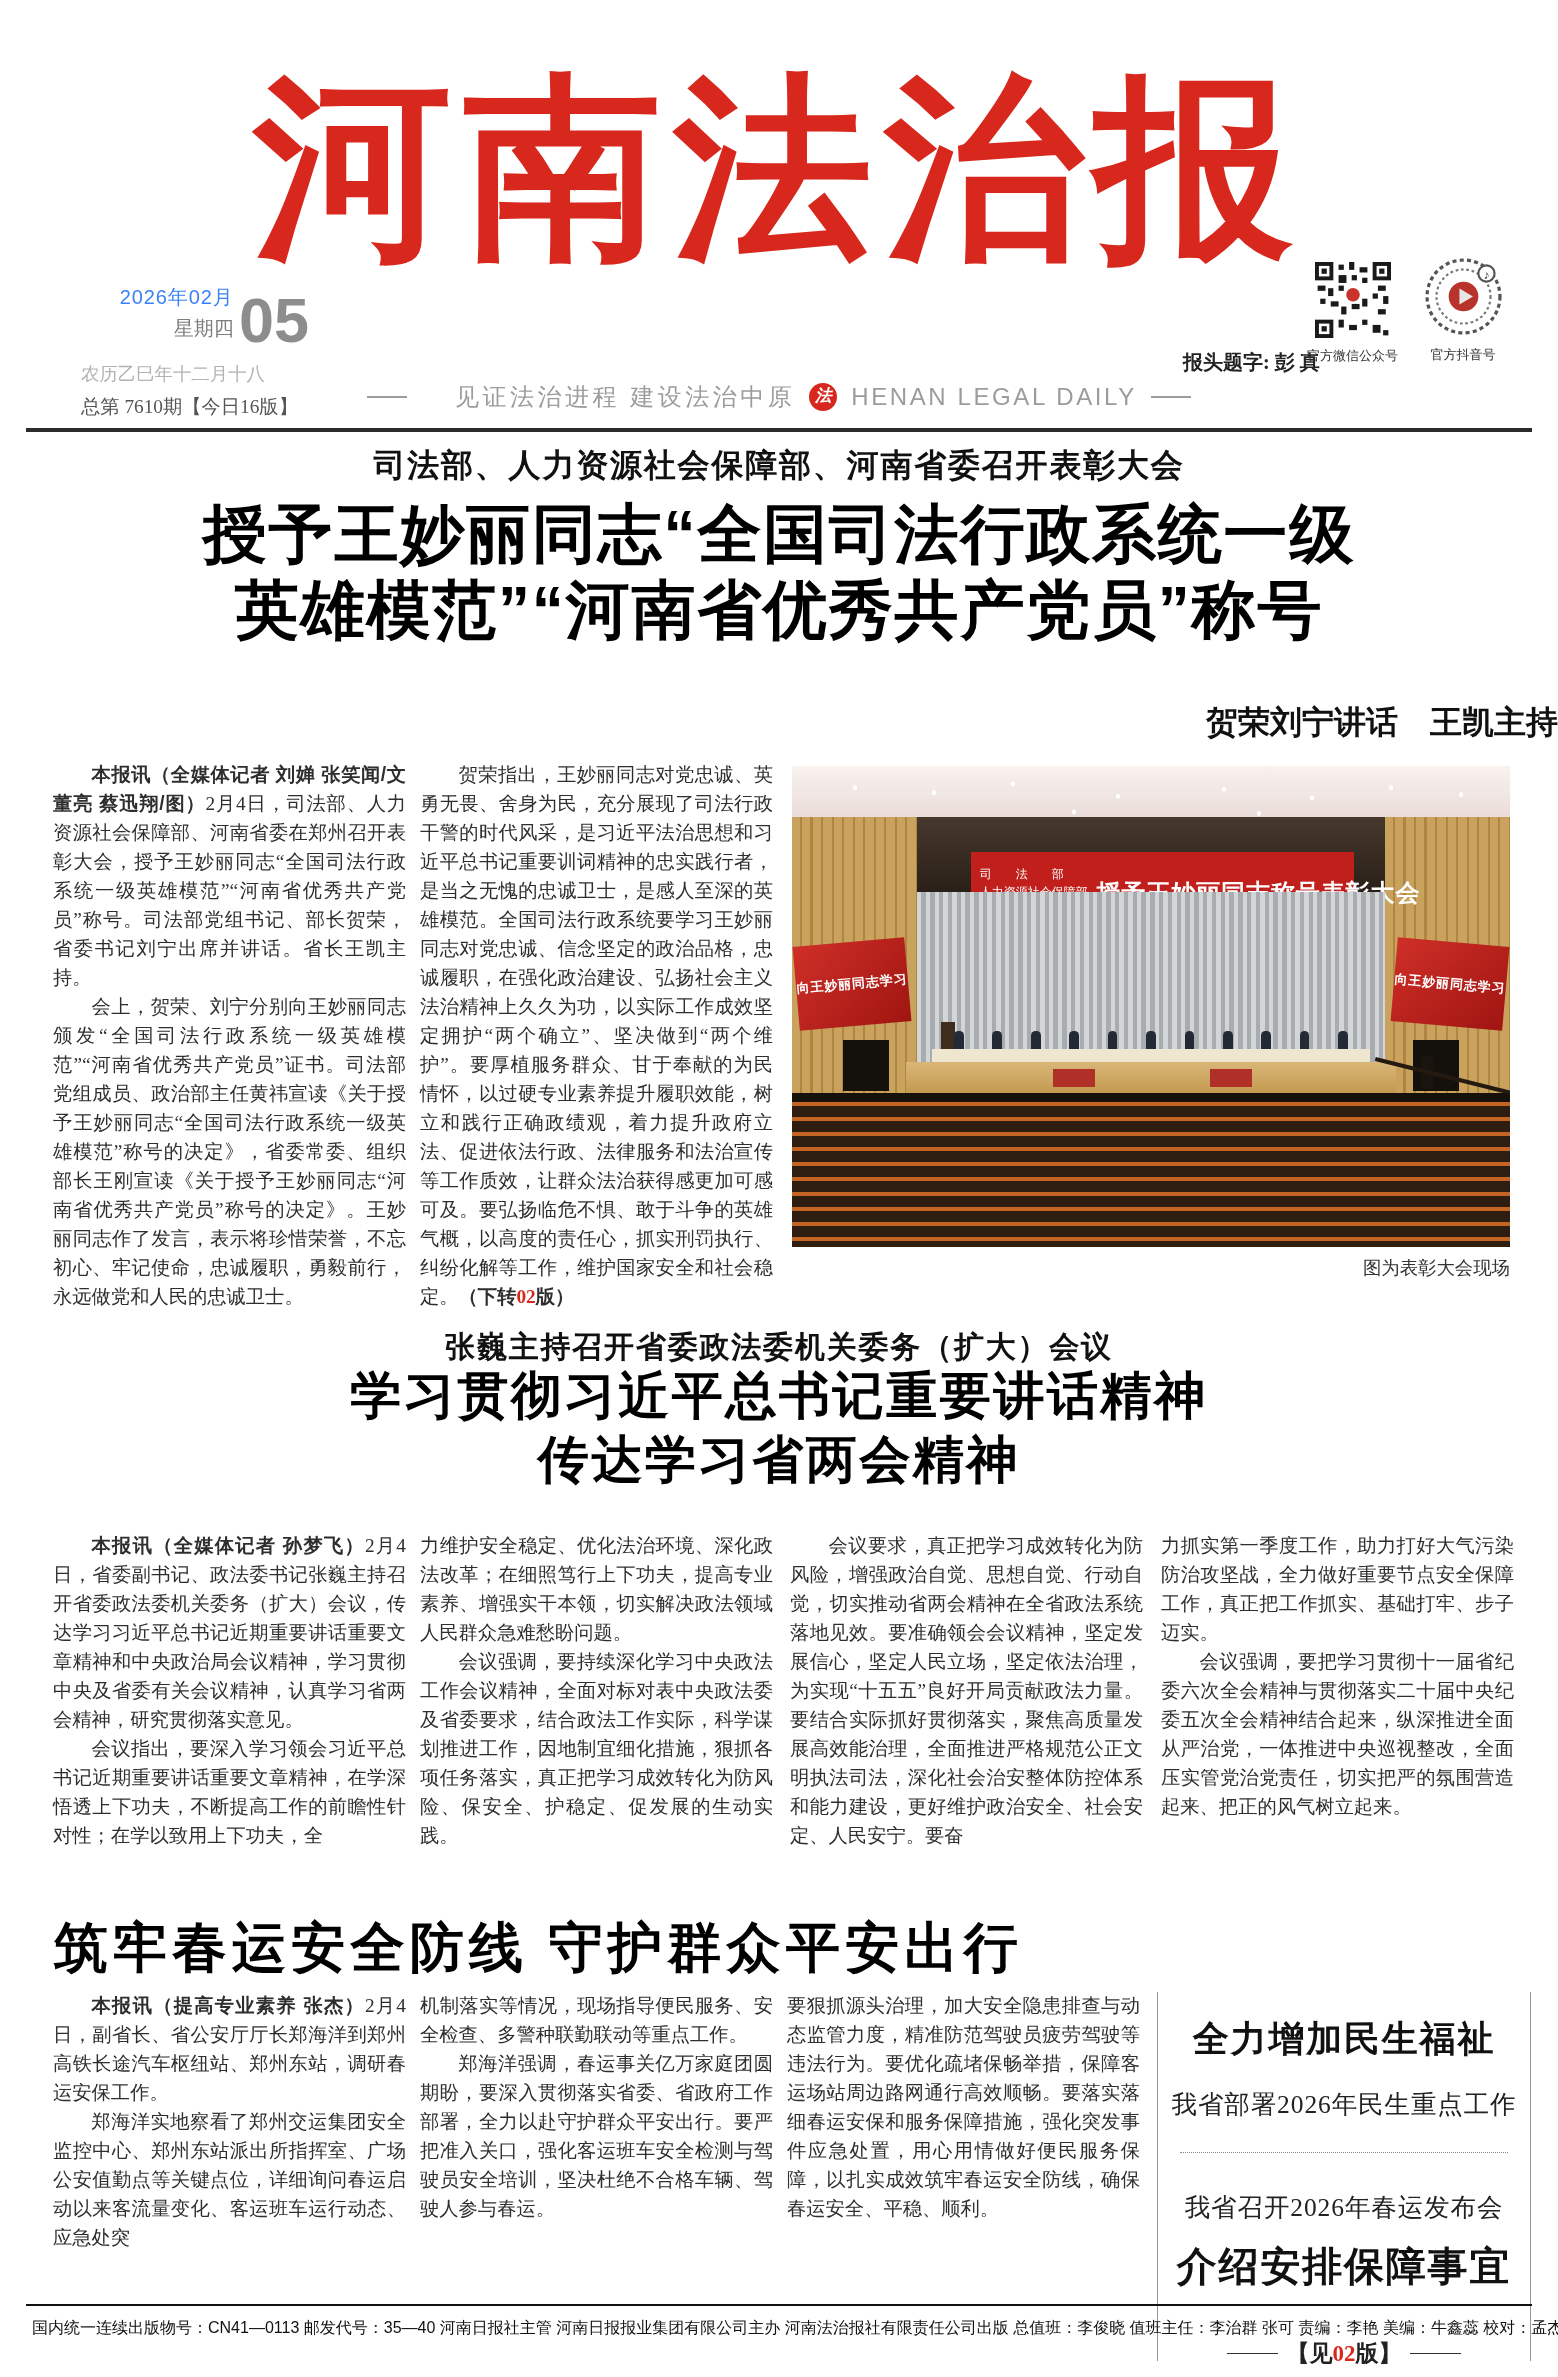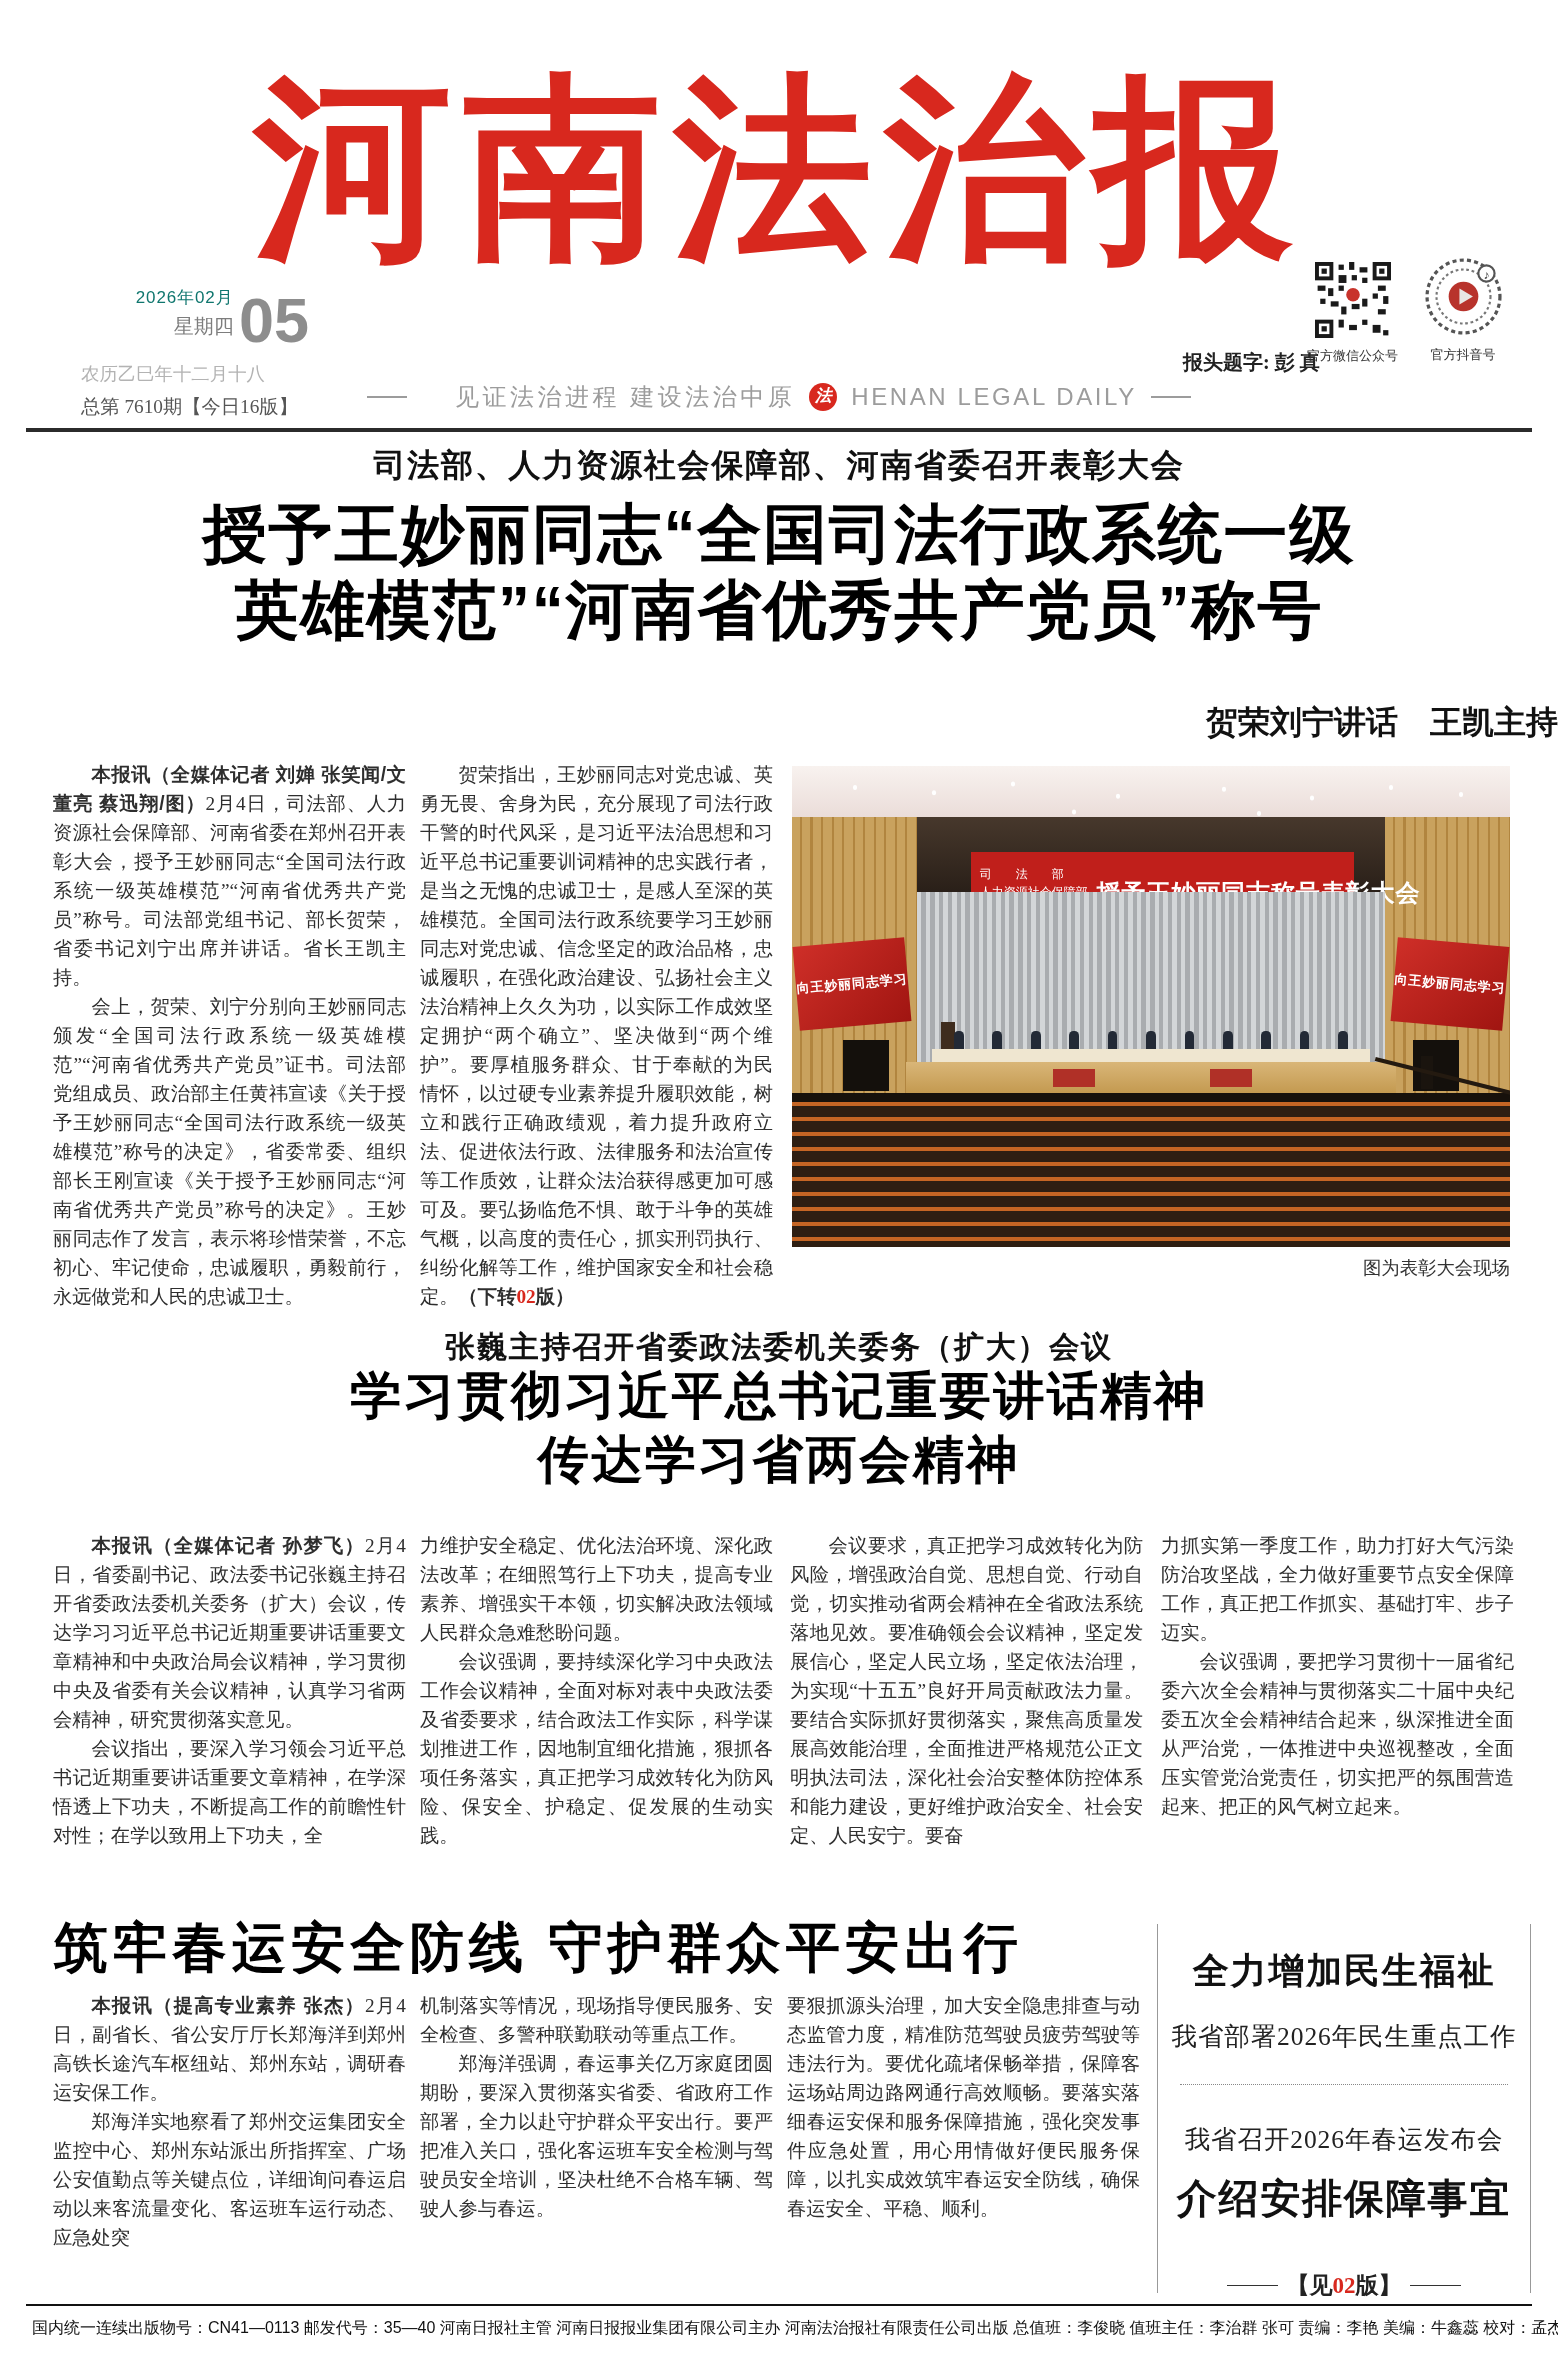--- a/index.html
+++ b/index.html
@@ -2,21 +2,21 @@
 <html style="font-size:14px"><head>
 <meta charset="utf-8">
 <style>
   html,body{margin:0;padding:0;background:#f2f2f2;}
   .page{position:relative;width:1558px;height:2377px;background:#ffffff;margin:0 auto;overflow:hidden;
         font-family:"Liberation Serif","DejaVu Serif",serif;color:#222;}
   
   .dateblock{position:absolute;left:81px;top:274px;width:228px;color:#7d7d7d;}
   .d-row{display:flex;align-items:center;justify-content:flex-end;gap:5.3px;}
   .d-left{text-align:right;font-family:"Liberation Sans","DejaVu Sans",sans-serif;}
-  .d-date{font-size:17px;letter-spacing:0.9px;color:#0f766e;}
+  .d-date{font-size:20px;letter-spacing:0.9px;color:#3b82f6;}
   .d-week{font-size:20px;color:#7d7d7d;margin-top:3.5px;}
   .d-day{font-size:63px;font-weight:bold;color:#8d8d8d;font-family:"Liberation Sans","DejaVu Sans",sans-serif;line-height:1;margin-top:15px;}
   .d-lunar{margin-top:8.8px;font-size:18.4px;color:#b3b3b3;text-align:left;}
   .d-issue{margin-top:7px;font-size:19.3px;color:#555;text-align:left;}
   .paper-title{position:absolute;left:50%;top:42px;transform:translateX(-50%);margin:0;
         font-size:198px;line-height:1.3;font-weight:900;color:#d8281e;letter-spacing:12.3px;white-space:nowrap;
         font-family:"Liberation Serif","DejaVu Serif",serif;}
   .inscription{position:absolute;left:1183px;top:349px;font-size:20px;font-weight:bold;color:#222;}
   .qr{position:absolute;text-align:center;}
   .qr1{left:1305px;top:262px;width:95px;}
@@ -70,21 +70,21 @@
   .ph-flag{position:absolute;top:7px;width:42px;height:17.6px;background:#b03027;}
   .ph-flag.a{left:30%;} .ph-flag.b{left:62%;}
   .ph-podium{position:absolute;left:149px;top:256px;width:14px;height:40px;background:#3e2c1d;}
   .ph-floor{position:absolute;left:0;right:0;top:327px;height:10.5px;background:#17110b;}
   .ph-aud{position:absolute;left:0;right:0;top:336px;bottom:0;
         background:repeating-linear-gradient(180deg,#c56524 0 4.4px,#2e1e12 4.4px 15px);}
   .ph-cam{position:absolute;right:77px;top:290px;width:12.3px;height:33px;background:#1a140e;}
   .ph-crane{position:absolute;right:-12.3px;top:309px;width:149px;height:4.4px;background:#241a10;transform:rotate(14deg);}
   .caption{position:absolute;left:792px;top:1255px;width:718px;text-align:right;font-size:18.4px;color:#333;}
   
-  .sidebox{position:absolute;left:1157px;top:1924px;width:374px;height:369px;border-left:0.9px solid #999;border-right:0.9px solid #999;
+  .sidebox{position:absolute;left:1157px;top:1992px;width:374px;height:369px;border-left:0.9px solid #999;border-right:0.9px solid #999;
         box-sizing:border-box;text-align:center;}
   .sb1{margin-top:23px;font-size:36px;font-weight:900;color:#111;font-family:"Liberation Sans","DejaVu Sans",sans-serif;letter-spacing:1.8px;}
   .sb2{margin-top:23px;font-size:25.5px;color:#222;letter-spacing:0.9px;}
   .sb-dots{margin:30px auto 0;width:88%;border-top:1.8px dotted #888;}
   .sb3{margin-top:37px;font-size:25.5px;color:#222;letter-spacing:0.9px;}
   .sb4{margin-top:14px;font-size:40px;font-weight:900;color:#111;font-family:"Liberation Sans","DejaVu Sans",sans-serif;letter-spacing:1.8px;}
   .sb-see{margin-top:44px;display:flex;align-items:center;justify-content:center;gap:8.8px;font-size:23px;font-weight:bold;}
   .sb-see .ln{width:51px;height:1.8px;background:#333;}
   
   .foot-rule{position:absolute;left:26px;right:26px;top:2304px;height:1.8px;background:#111;}

